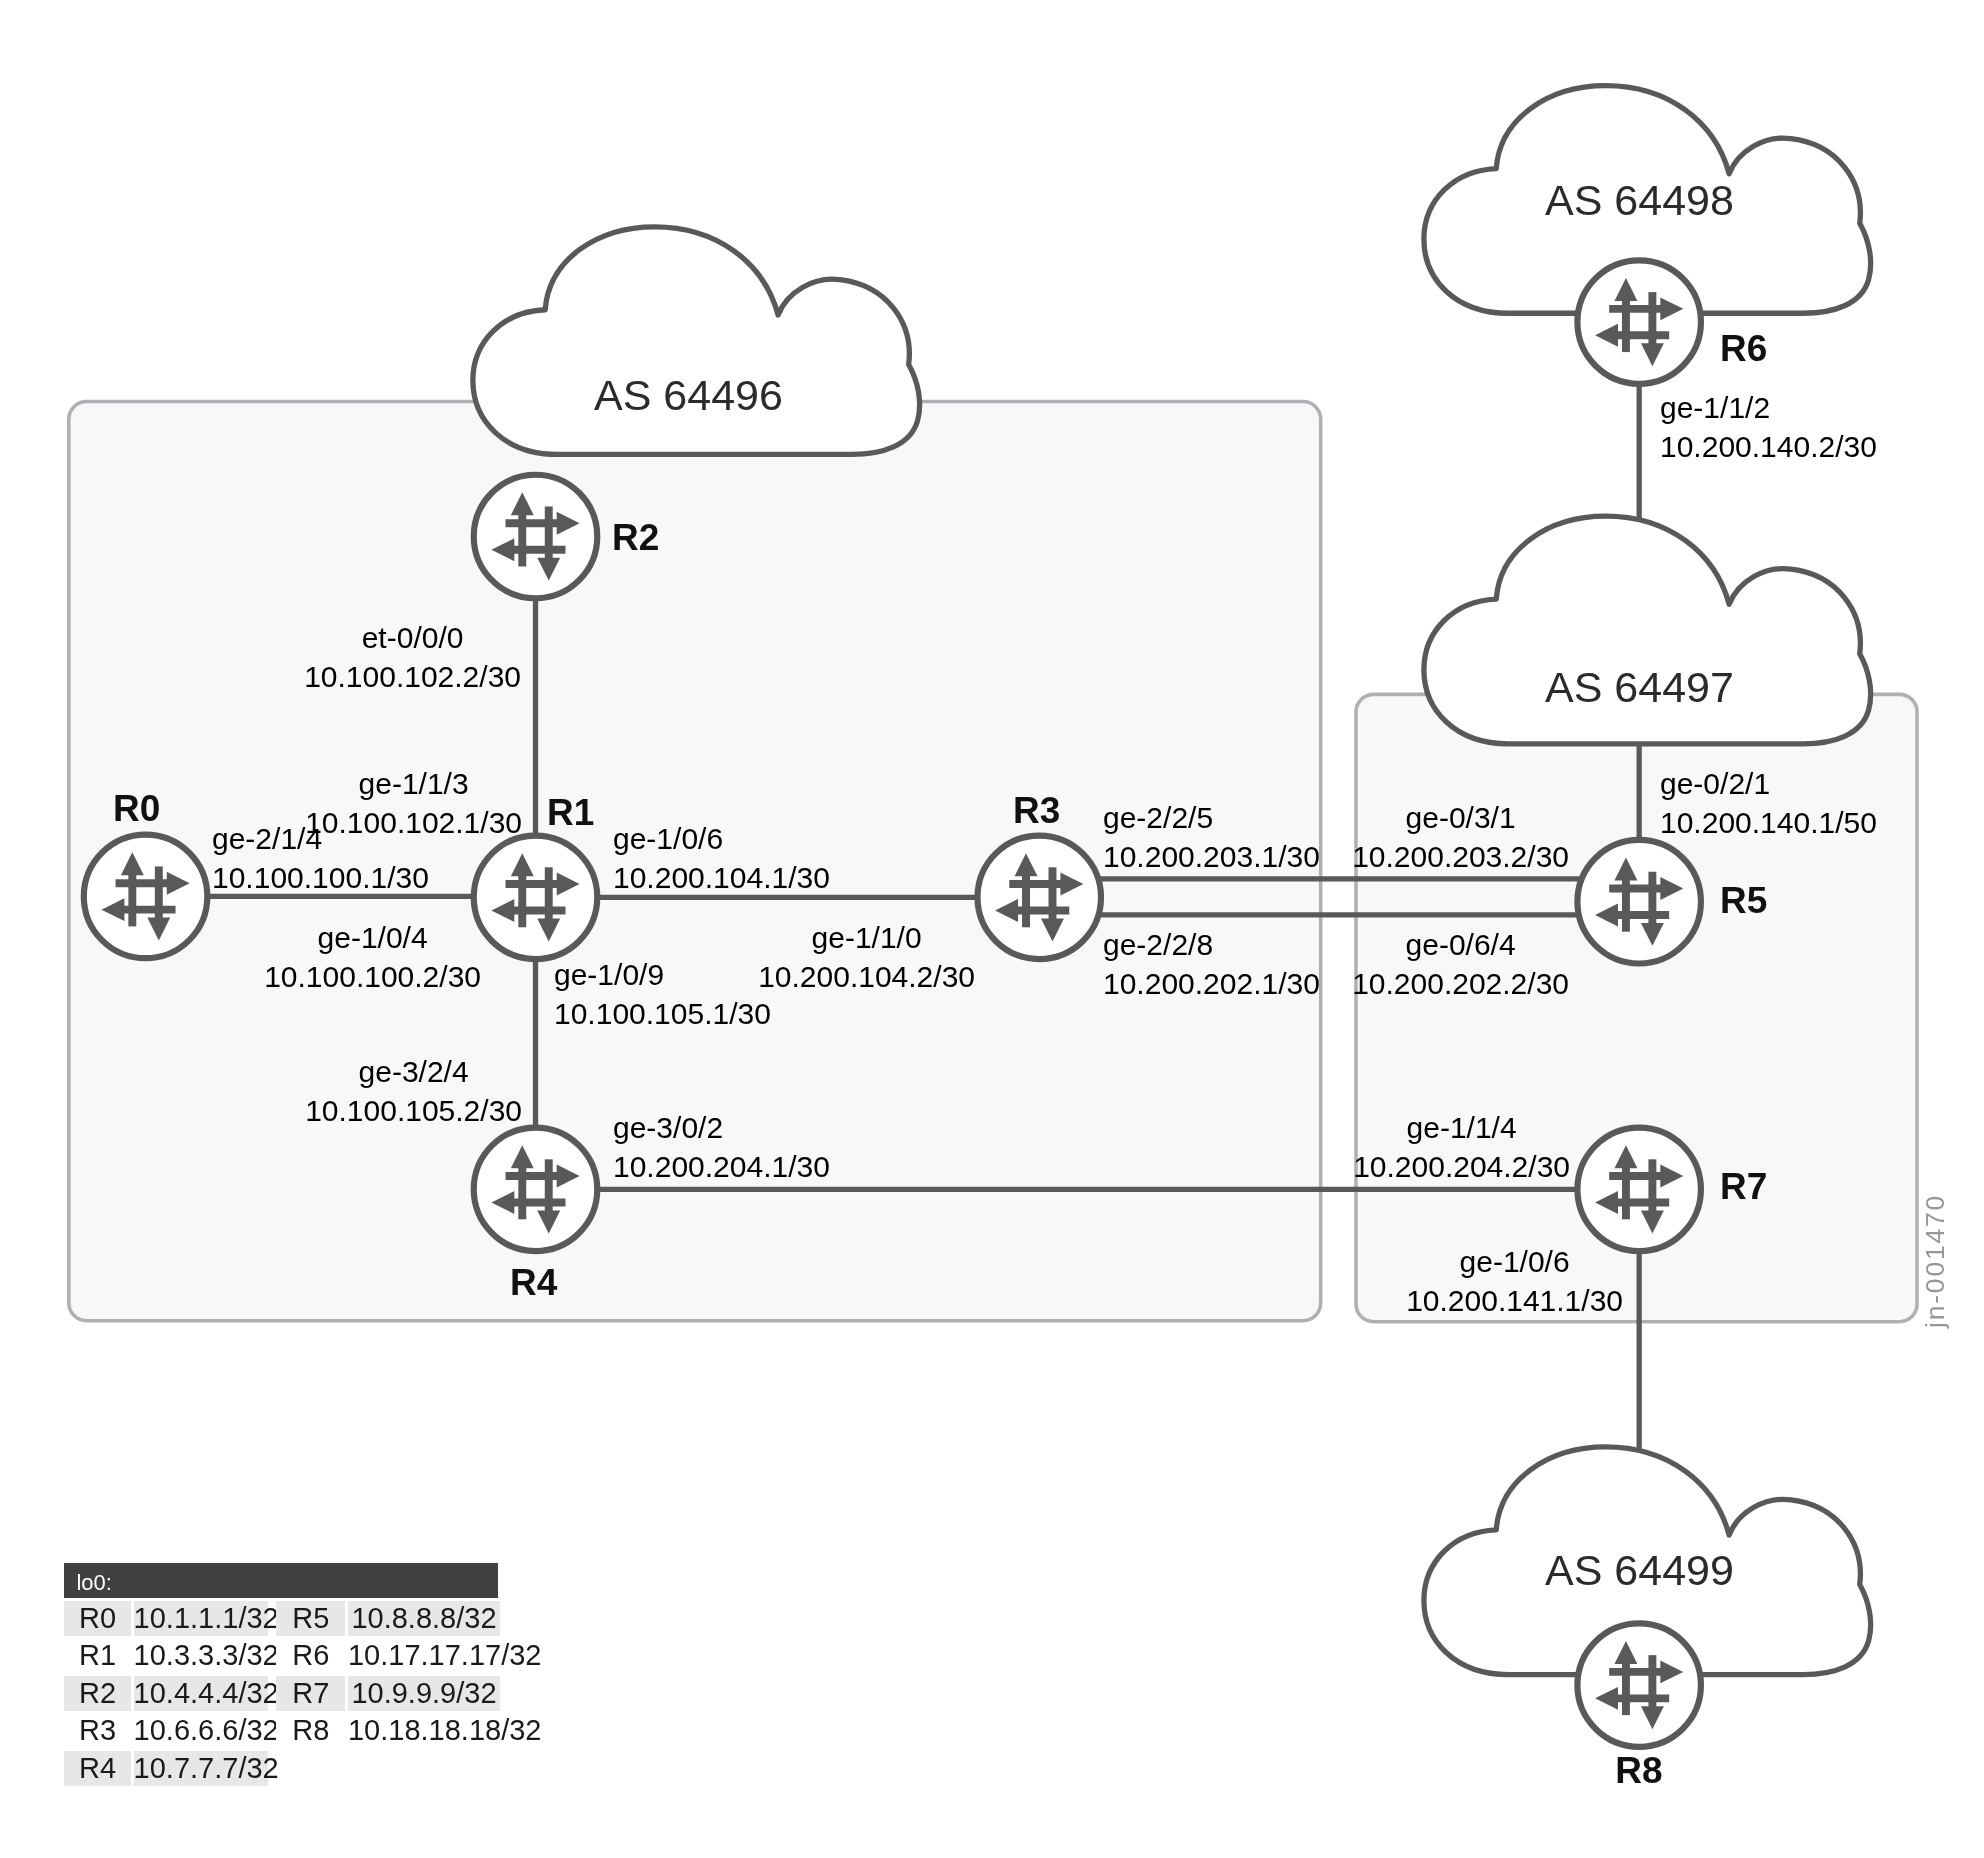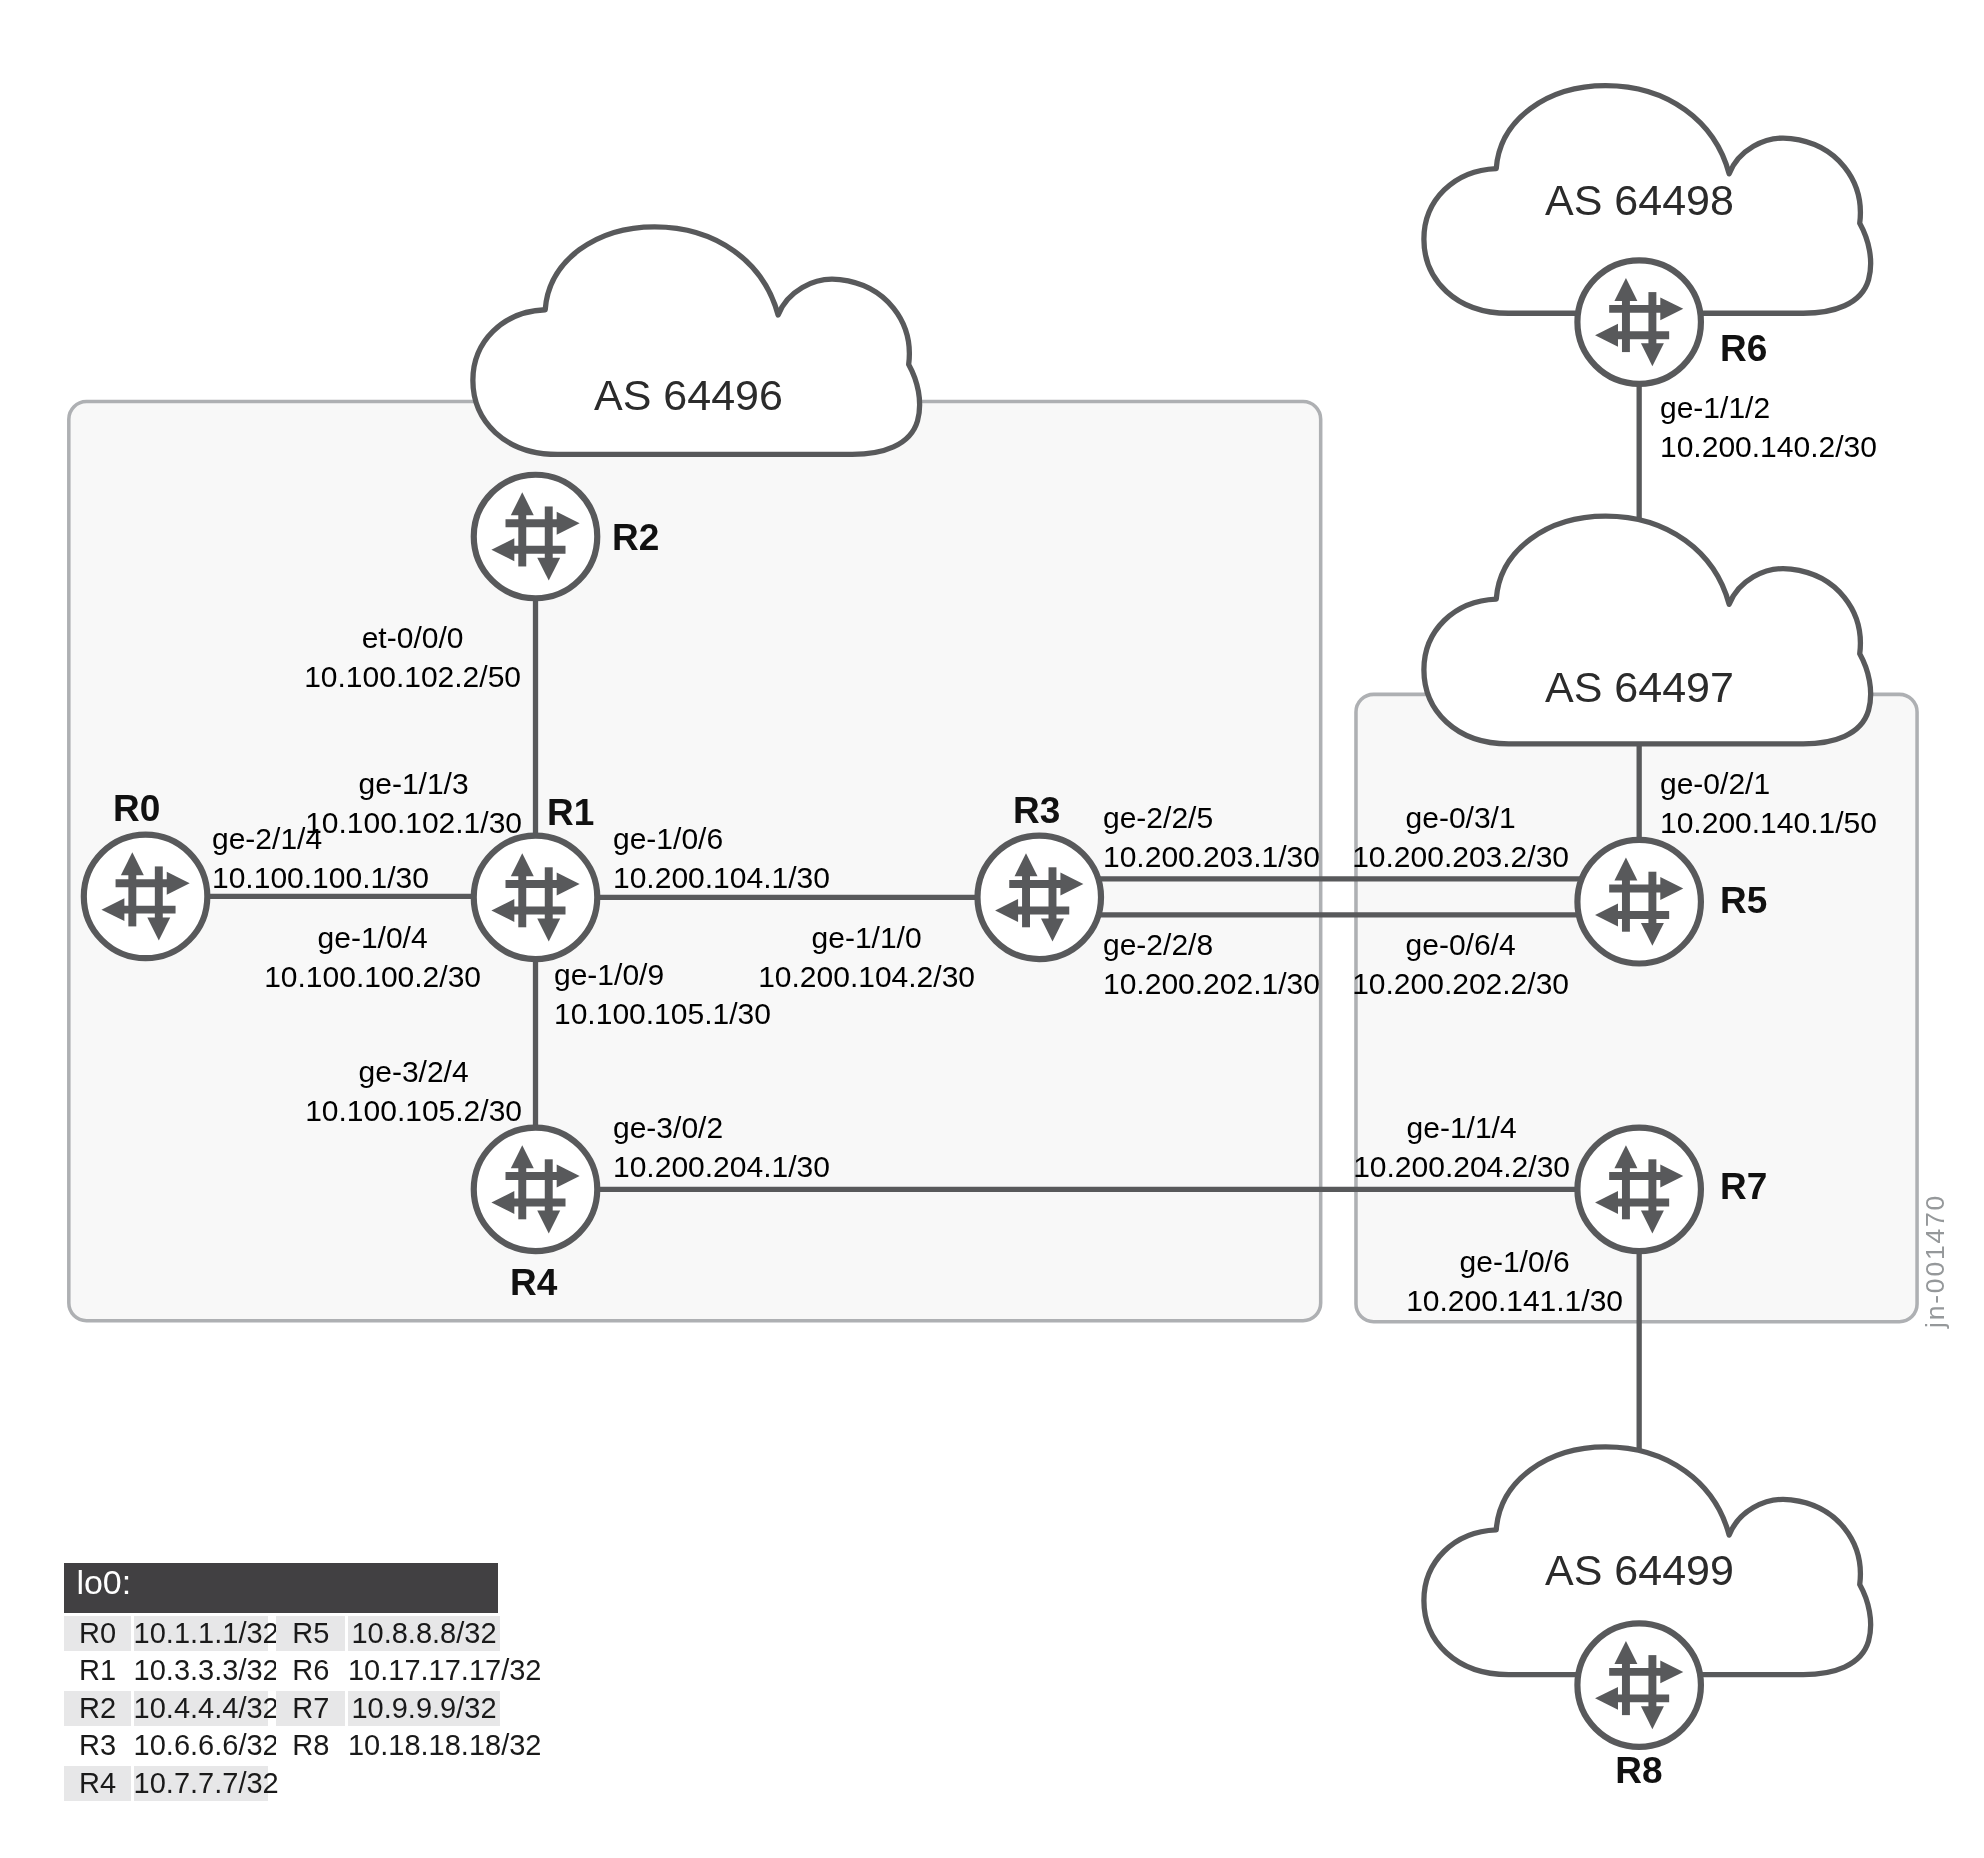--- a/index.html
+++ b/index.html
@@ -18,22 +18,22 @@
   .asname{
     position:absolute;font-size:43px;color:#2b2b2b;width:265px;text-align:center;white-space:nowrap;
   }
   .vlabel{
     position:absolute;left:1920px;top:1328px;font-size:26.5px;color:#95989a;
     transform:rotate(-90deg);transform-origin:0 0;white-space:nowrap;letter-spacing:1.8px;
   }
   
   .lo0{position:absolute;left:64px;top:1563px;width:434px;}
   .lo0-header{
-    height:50px;line-height:39px;background:#414042;color:#ffffff;
-    font-size:34px;padding-left:12.4px;box-sizing:border-box;
+    height:35px;line-height:39px;background:#414042;color:#ffffff;
+    font-size:22px;padding-left:12.4px;box-sizing:border-box;
   }
   .lo0-groups{display:flex;gap:8.8px;margin-top:2.6px;align-items:flex-start;}
   .lo0-grid{display:grid;grid-auto-rows:35px;gap:2.6px;}
   .lo0-grid.left{grid-template-columns:67px 134px;}
   .lo0-grid.right{grid-template-columns:69px 152px;}
   .lo0-cell{
     font-size:29px;line-height:35px;text-align:center;color:#1a1a1a;background:#ffffff;
   }
   .lo0-cell.shade{background:#e7e7e8;}
 </style>
@@ -104,21 +104,21 @@
   <div class="rname" style="left:612px;top:517px;">R2</div>
   <div class="rname" style="left:1013px;top:790px;">R3</div>
   <div class="rname" style="left:510px;top:1262px;">R4</div>
   <div class="rname" style="left:1720px;top:880px;">R5</div>
   <div class="rname" style="left:1720px;top:328px;">R6</div>
   <div class="rname" style="left:1720px;top:1166px;">R7</div>
   <div class="rname" style="left:1607px;top:1750px;width:64px;text-align:center;">R8</div>
 
   <div class="iflabel ra" style="right:1464px;top:618px;">
     <div>et-0/0/0</div>
-    <div>10.100.102.2/50</div>
+    <div>10.100.102.2/30</div>
   </div>
   <div class="iflabel ra" style="right:1463px;top:764px;">
     <div>ge-1/1/3</div>
     <div>10.100.102.1/30</div>
   </div>
 
   <div class="iflabel" style="left:212px;top:819px;">
     <div>ge-2/1/4</div>
     <div>10.100.100.1/30</div>
   </div>

